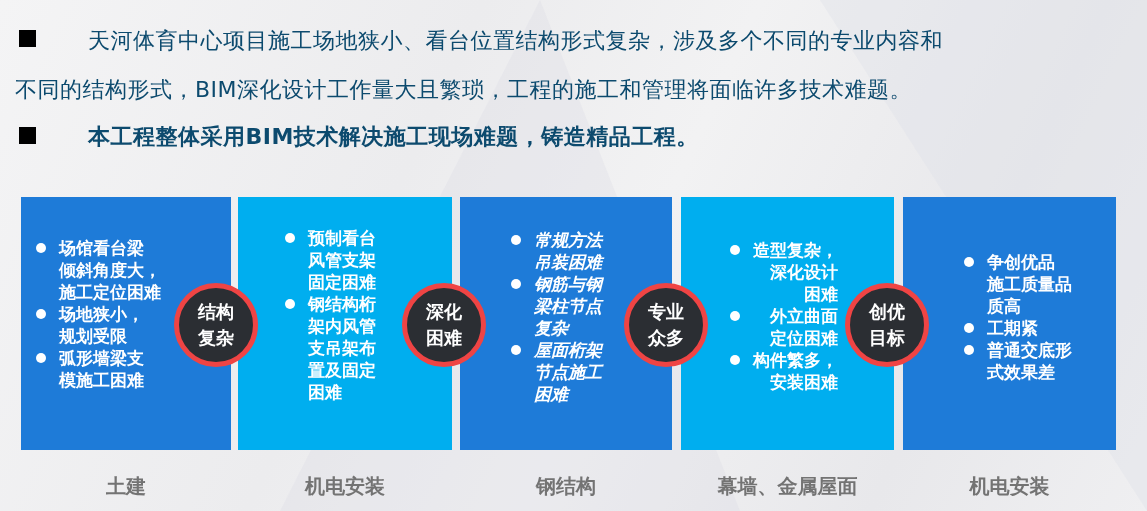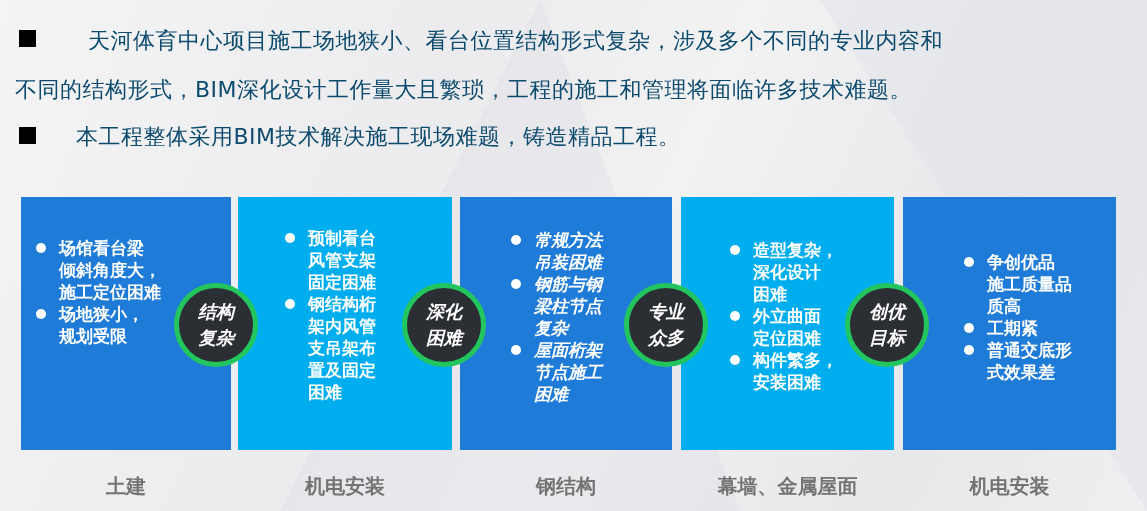--- a/index.html
+++ b/index.html
@@ -21,62 +21,63 @@
   .panel { position: absolute; top: 197px; height: 253px; }
   .panel.dark { background: #1e7bd8; }
   .panel.light { background: #00aeef; }
   .plist { position: absolute; list-style: none; margin: 0; padding: 0;
     color: #fff; font-weight: bold; font-size: 17px; line-height: 22px; }
   .plist li { position: relative; padding-left: 26px; }
   .plist li::before { content: ""; position: absolute; left: 3px; top: 6px;
     width: 10px; height: 10px; border-radius: 50%; background: #fff; }
 
   .circle { position: absolute; width: 74px; height: 74px; border-radius: 50%;
-    background: #2b2e33; border: 5px solid #22c55e; box-sizing: content-box;
+    background: #2b2e33; border: 5px solid #ef4444; box-sizing: content-box;
     display: flex; flex-direction: column; align-items: center; justify-content: center;
-    color: #fff; font-weight: bold; font-size: 18px; line-height: 26px; font-style: italic; }
+    color: #fff; font-weight: bold; font-size: 18px; line-height: 26px; }
 
   .label { position: absolute; top: 473px; font-size: 20px; font-weight: bold; color: #737373;
     text-align: center; white-space: nowrap; }
 </style>
 </head>
 <body>
 
 <div class="bg-facet1"></div>
 <div class="bg-facet2"></div>
 
 <div class="intro">
   <div class="sq" style="left:19px; top:30px;"></div>
   <div class="line" style="left:88px; top:26px;">天河体育中心项目施工场地狭小、看台位置结构形式复杂，涉及多个不同的专业内容和</div>
   <div class="line" style="left:15px; top:75px;">不同的结构形式，BIM深化设计工作量大且繁琐，工程的施工和管理将面临许多技术难题。</div>
   <div class="sq" style="left:19px; top:127px;"></div>
-  <div class="line" style="left:76px; top:122px;">本工程整体采用BIM技术解决施工现场难题，铸造精品工程。</div>
+  <div class="line" style="left:88px; top:122px;font-weight:bold;">本工程整体采用BIM技术解决施工现场难题，铸造精品工程。</div>
 </div>
 
 <div class="panel dark" style="left:21px; width:210px;">
   <ul class="plist" style="left:12px; top:40px;">
     <li><span class="t">场馆看台梁<br>倾斜角度大，<br>施工定位困难</span></li>
     <li><span class="t">场地狭小，<br>规划受限</span></li>
+    <li><span class="t">弧形墙梁支<br>模施工困难</span></li>
   </ul>
 </div>
 <div class="panel light" style="left:238px; width:214px;">
   <ul class="plist" style="left:44px; top:30px;">
     <li><span class="t">预制看台<br>风管支架<br>固定困难</span></li>
     <li><span class="t">钢结构桁<br>架内风管<br>支吊架布<br>置及固定<br>困难</span></li>
   </ul>
 </div>
 <div class="panel dark" style="left:460px; width:212px;">
   <ul class="plist" style="left:48px; top:32px;font-style:italic;">
     <li><span class="t">常规方法<br>吊装困难</span></li>
     <li><span class="t">钢筋与钢<br>梁柱节点<br>复杂</span></li>
     <li><span class="t">屋面桁架<br>节点施工<br>困难</span></li>
   </ul>
 </div>
 <div class="panel light" style="left:681px; width:213px;">
-  <ul class="plist" style="left:46px; top:42px;">
+  <ul class="plist" style="left:46px; top:42px;text-align:right;">
     <li><span class="t">造型复杂，<br>深化设计<br>困难</span></li>
     <li><span class="t">外立曲面<br>定位困难</span></li>
     <li><span class="t">构件繁多，<br>安装困难</span></li>
   </ul>
 </div>
 <div class="panel dark" style="left:903px; width:213px;">
   <ul class="plist" style="left:58px; top:54px;">
     <li><span class="t">争创优品<br>施工质量品<br>质高</span></li>
     <li><span class="t">工期紧</span></li>
     <li><span class="t">普通交底形<br>式效果差</span></li>

